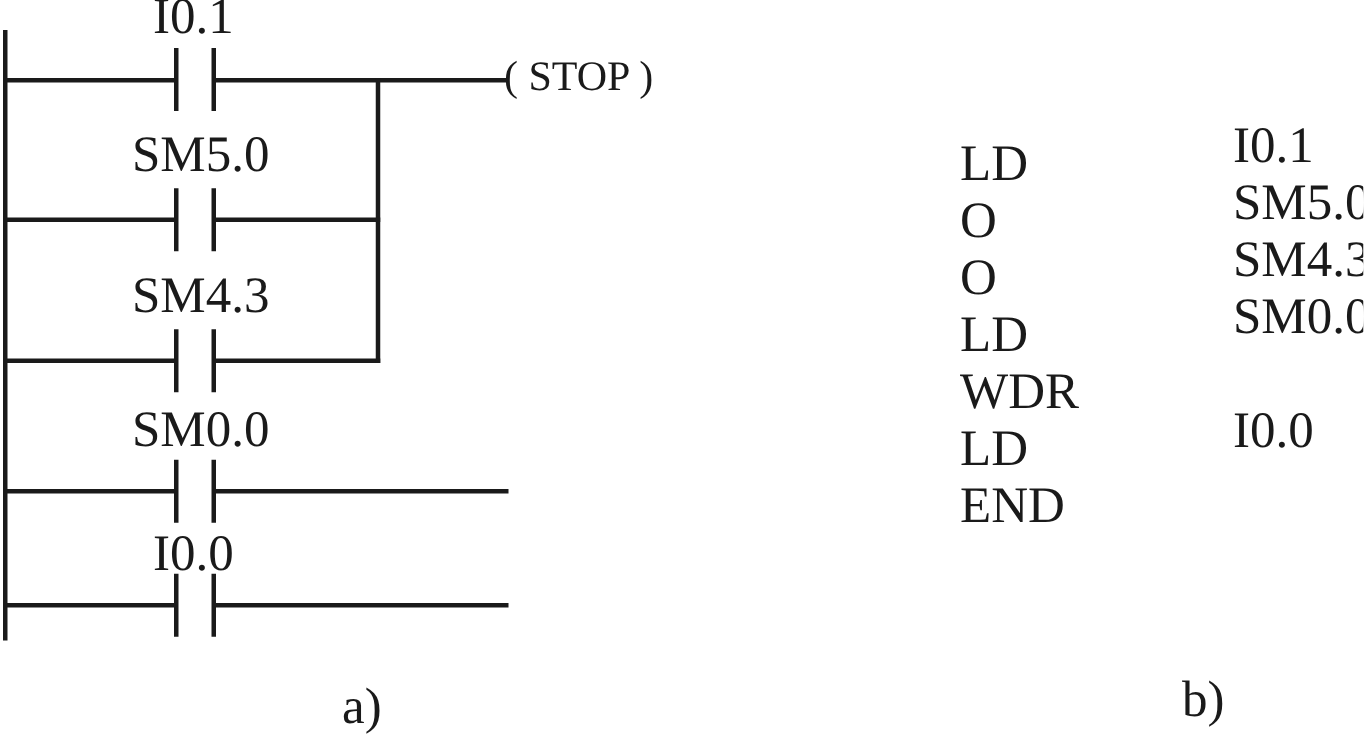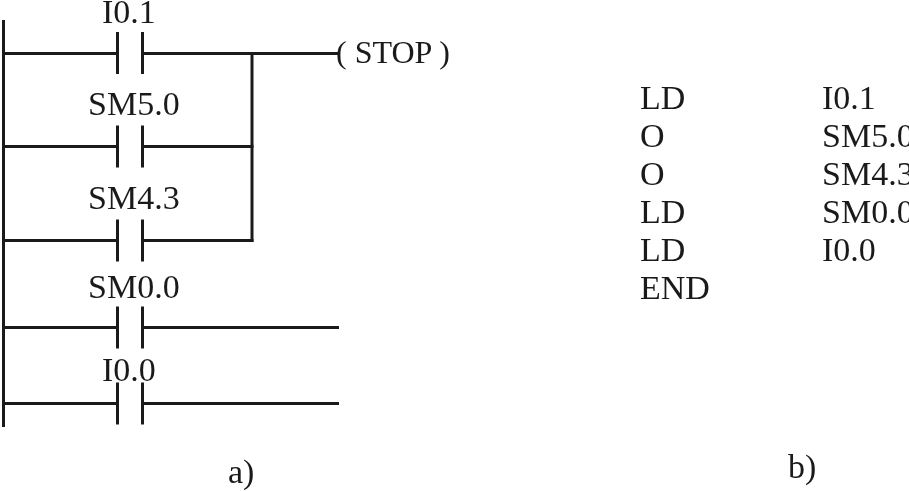--- a/index.html
+++ b/index.html
@@ -2,25 +2,25 @@
 <html><head>
 <meta charset="utf-8">
 <style>
   html,body{margin:0;padding:0;background:#ffffff;}
   .fig{
     position:relative;width:909px;height:491px;background:#ffffff;
     font-family:"Liberation Serif","DejaVu Serif",serif;color:#1a1a1a;overflow:hidden;
   }
   .wires{position:absolute;left:0;top:0;}
   .t{position:absolute;font-size:34px;line-height:34px;white-space:pre;}
-  .coil{position:absolute;font-size:32px;line-height:34px;white-space:pre;}
+  .coil{position:absolute;font-size:28px;line-height:34px;white-space:pre;}
   .caption{position:absolute;font-size:34px;line-height:34px;}
   .ill{position:absolute;left:640px;top:79px;width:269px;font-size:34px;}
   .ill-row{position:relative;height:38px;}
-  .mn{position:absolute;left:0;line-height:38px;white-space:pre;}
+  .mn{position:absolute;left:0;line-height:38px;white-space:pre;margin-top:12px;}
   .op{position:absolute;left:182px;line-height:38px;white-space:pre;}
 </style>
 </head>
 <body>
 
 <div class="fig">
 
   <svg class="wires" width="909" height="491" viewBox="0 0 909 491">
     <g stroke="#1a1a1a" stroke-width="3" fill="none">
       <line x1="3.5" y1="20" x2="3.5" y2="427"></line>
@@ -73,20 +73,24 @@
     </div>
     <div class="ill-row">
       <span class="mn">O</span>
       <span class="op">SM4.3</span>
     </div>
     <div class="ill-row">
       <span class="mn">LD</span>
       <span class="op">SM0.0</span>
     </div>
     <div class="ill-row">
+      <span class="mn">WDR</span>
+      <span class="op"></span>
+    </div>
+    <div class="ill-row">
       <span class="mn">LD</span>
       <span class="op">I0.0</span>
     </div>
     <div class="ill-row">
       <span class="mn">END</span>
       <span class="op"></span>
     </div>
   </div>
 
   <span class="caption" style="left:228px;top:455px;">a)</span>

